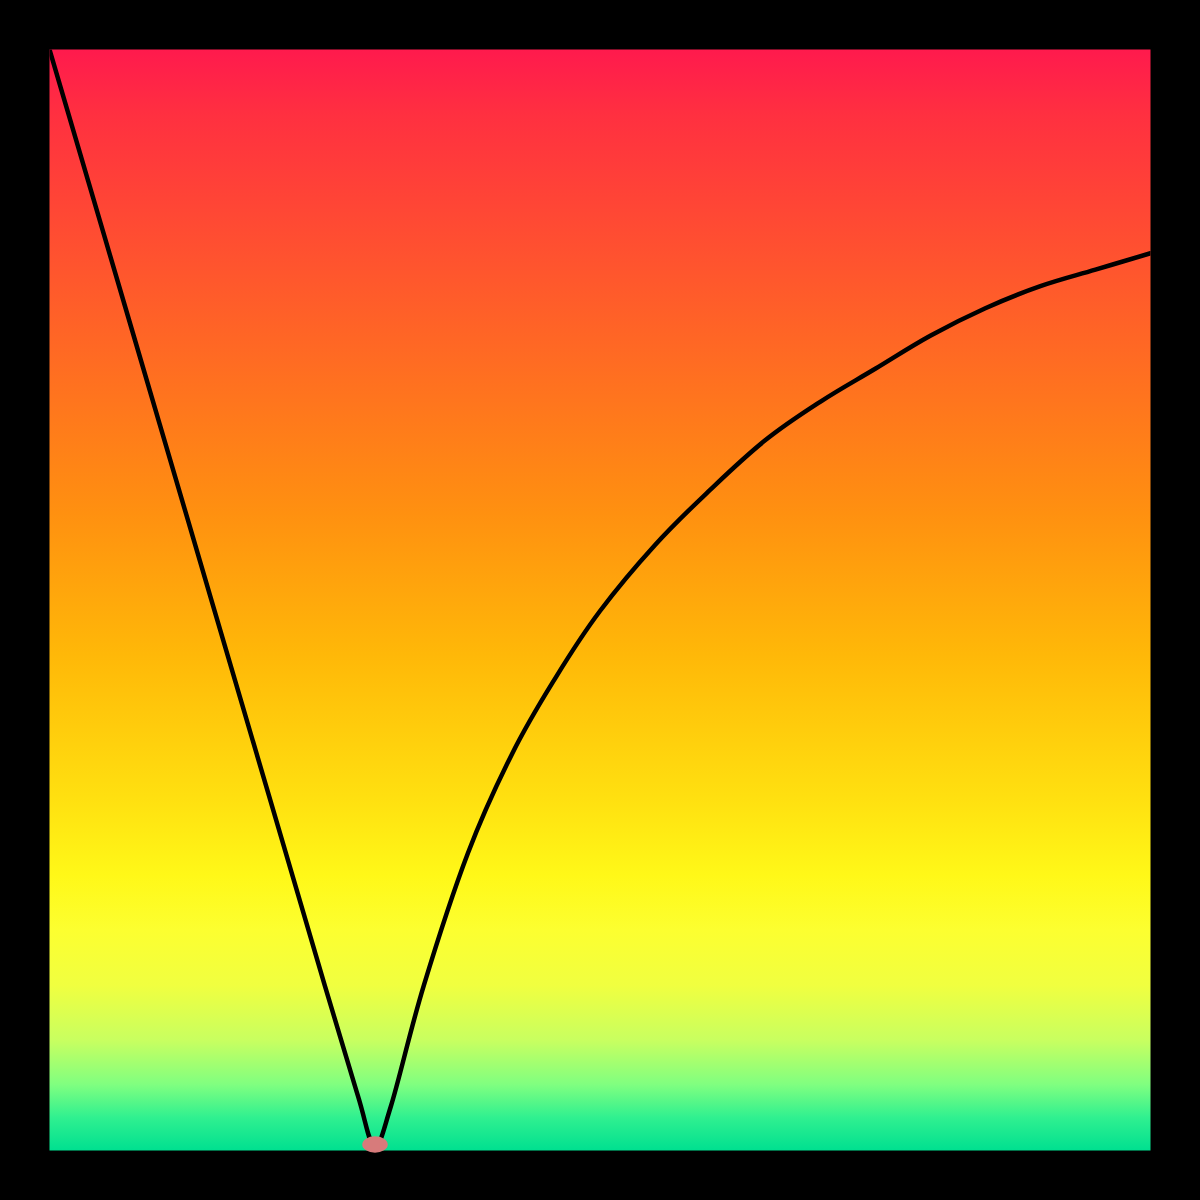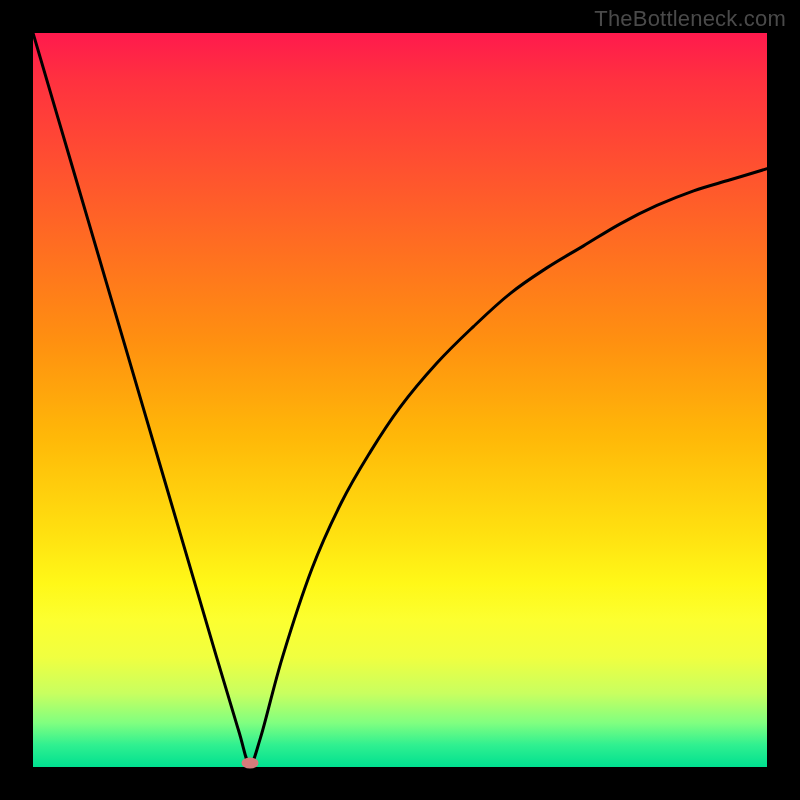--- a/index.html
+++ b/index.html
@@ -65,20 +65,19 @@
     color: #4a4a4a;
     font-size: 22px;
     font-weight: 500;
     letter-spacing: 0.2px;
   }
 </style>
 </head>
 <body>
 
 <div class="frame">
-  <div class="watermark">TheBottleneck.com</div>
   <div class="plot-area">
     <svg class="curve" viewBox="0 0 734 734" preserveAspectRatio="none">
       <path id="curve-path" d="M 0.00 0.00 C 6.61 22.46, 23.49 79.86, 36.70 124.78 C 49.91 169.70, 60.19 204.64, 73.40 249.56 C 86.61 294.48, 96.89 329.42, 110.10 374.34 C 123.31 419.26, 133.59 454.20, 146.80 499.12 C 160.01 544.04, 172.93 588.23, 183.50 623.90 C 194.07 659.57, 199.57 678.14, 205.52 697.30 C 211.47 716.46, 212.57 729.01, 216.53 730.33 C 220.49 731.65, 221.59 723.80, 227.54 704.64 C 233.49 685.48, 240.31 654.29, 249.56 623.90 C 258.81 593.51, 268.35 563.57, 278.92 535.82 C 289.49 508.07, 297.71 490.90, 308.28 469.76 C 318.85 448.62, 327.07 435.56, 337.64 418.38 C 348.21 401.20, 355.11 390.19, 367.00 374.34 C 378.89 358.49, 390.49 344.83, 403.70 330.30 C 416.91 315.77, 427.19 306.15, 440.40 293.60 C 453.61 281.05, 463.89 271.14, 477.10 260.57 C 490.31 250.00, 500.59 243.47, 513.80 234.88 C 527.01 226.29, 537.29 220.79, 550.50 212.86 C 563.71 204.93, 573.99 198.11, 587.20 190.84 C 600.41 183.57, 610.69 178.44, 623.90 172.49 C 637.11 166.54, 647.39 162.43, 660.60 157.81 C 673.81 153.19, 684.09 150.76, 697.30 146.80 C 710.51 142.84, 727.39 137.77, 734.00 135.79" fill="none" stroke="#000000" stroke-width="3" stroke-linejoin="round" stroke-linecap="round"></path>
     </svg>
     <div id="marker" class="marker" style="left: 216.53px; top: 730.33px; background: rgb(215, 123, 123);"></div>
   </div>
 </div>
 
 </body></html>

